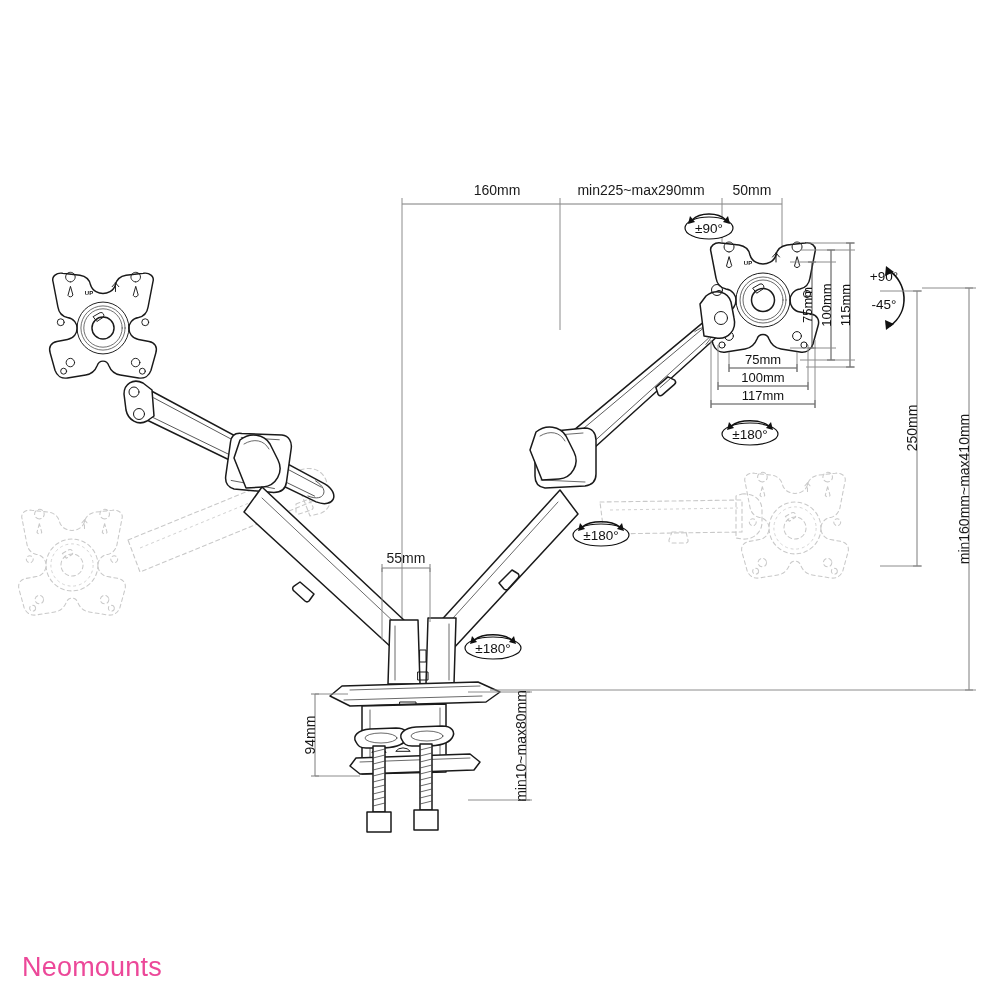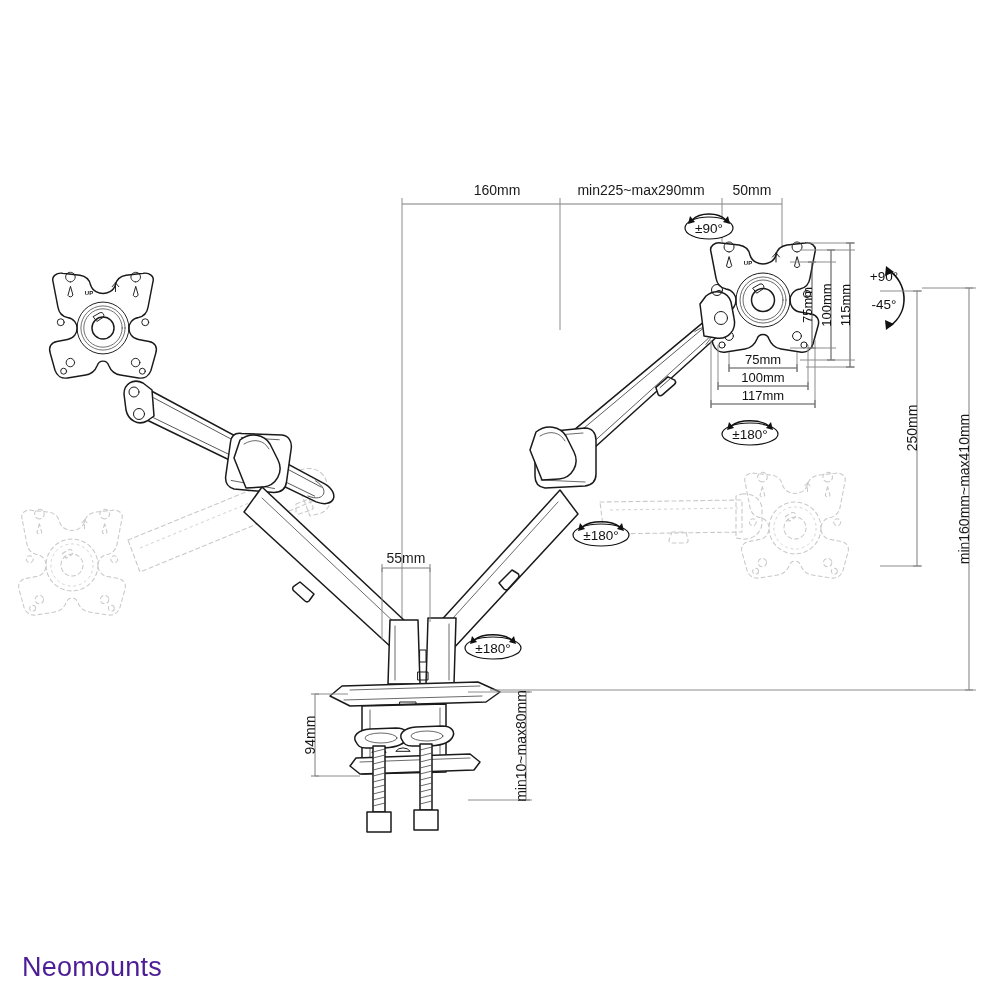--- a/index.html
+++ b/index.html
@@ -41,21 +41,21 @@
     font-size:13px;fill:#111;text-anchor:middle;
   }
   .uplabel{
     font-family:"Liberation Sans", sans-serif;
     font-size:6px;fill:#111;text-anchor:middle;font-weight:bold;
   }
 
   #brand{
     position:absolute;left:22px;top:952px;
     font-family:"Liberation Sans", sans-serif;
-    font-size:27px;color:#4c1d95;letter-spacing:0.2px;
+    font-size:27px;color:#ec4899;letter-spacing:0.2px;
     user-select:none;
   }
 </style>
 </head>
 <body>
 
 <div id="stage">
 
   <svg id="drawing" viewBox="0 0 1004 1004">
 

